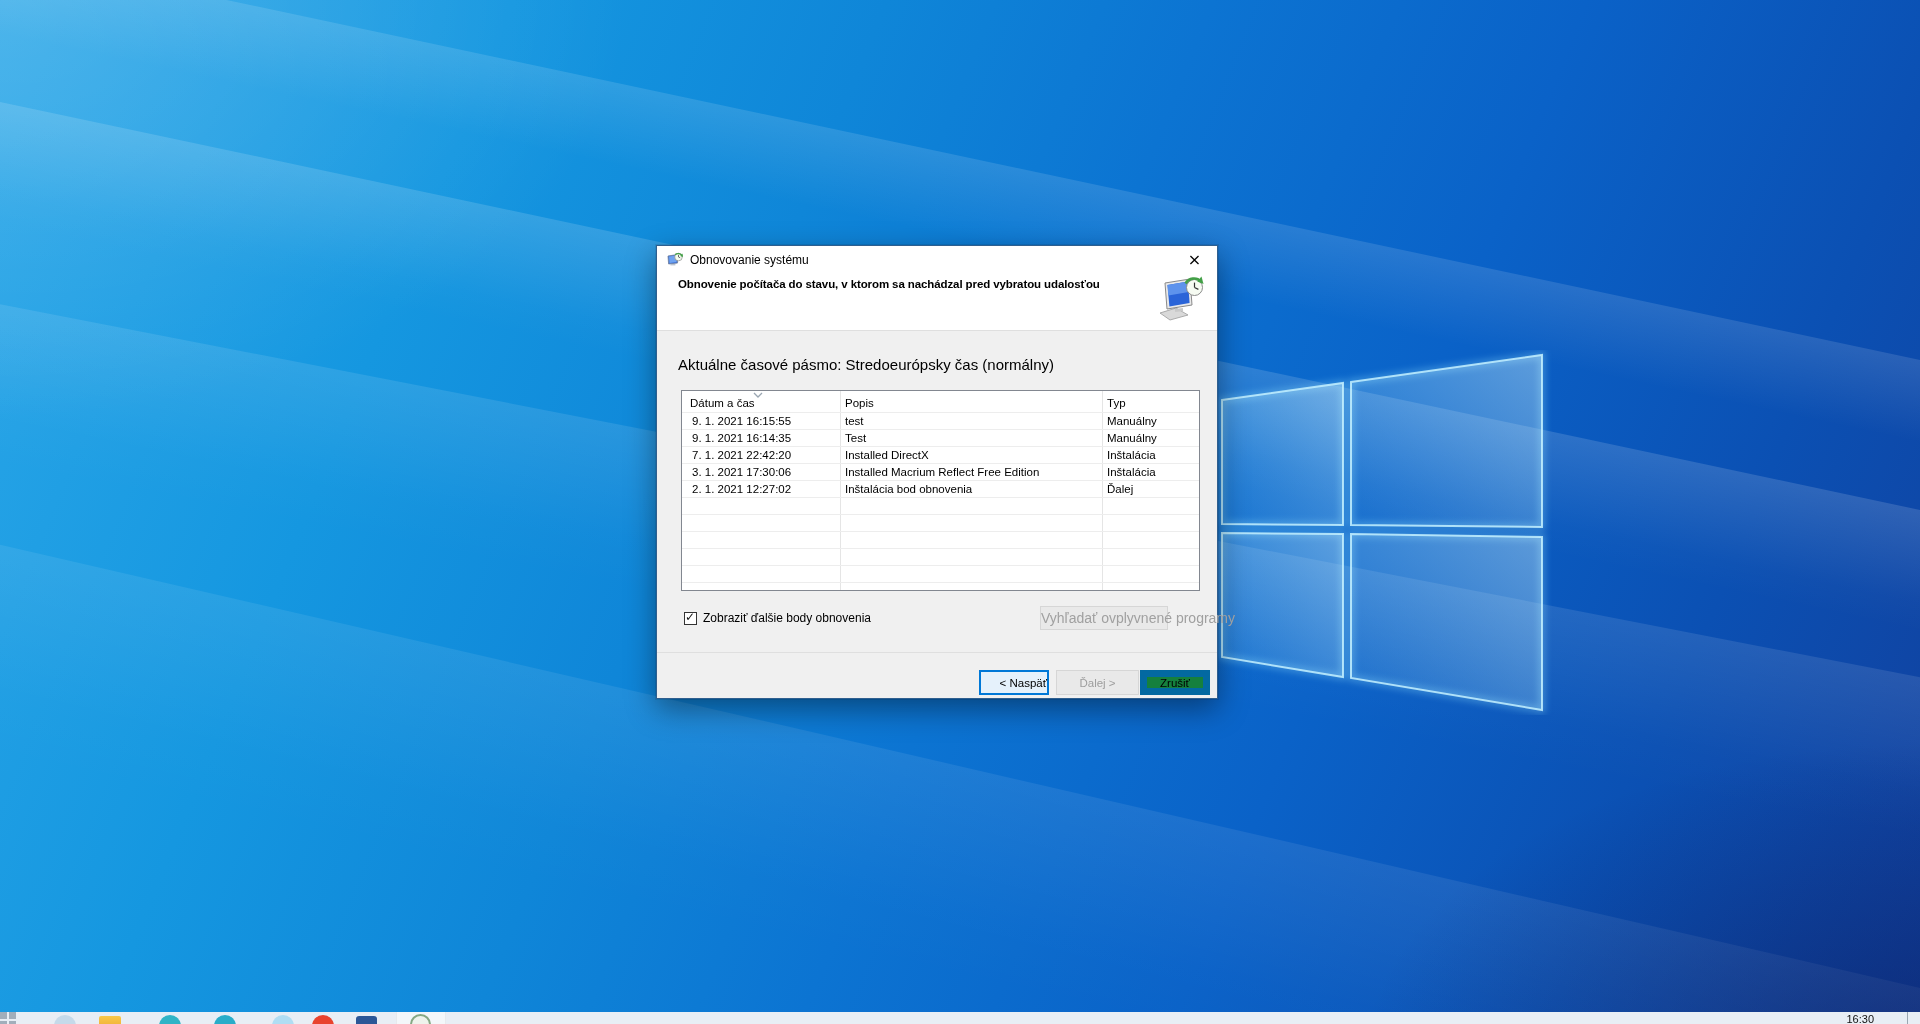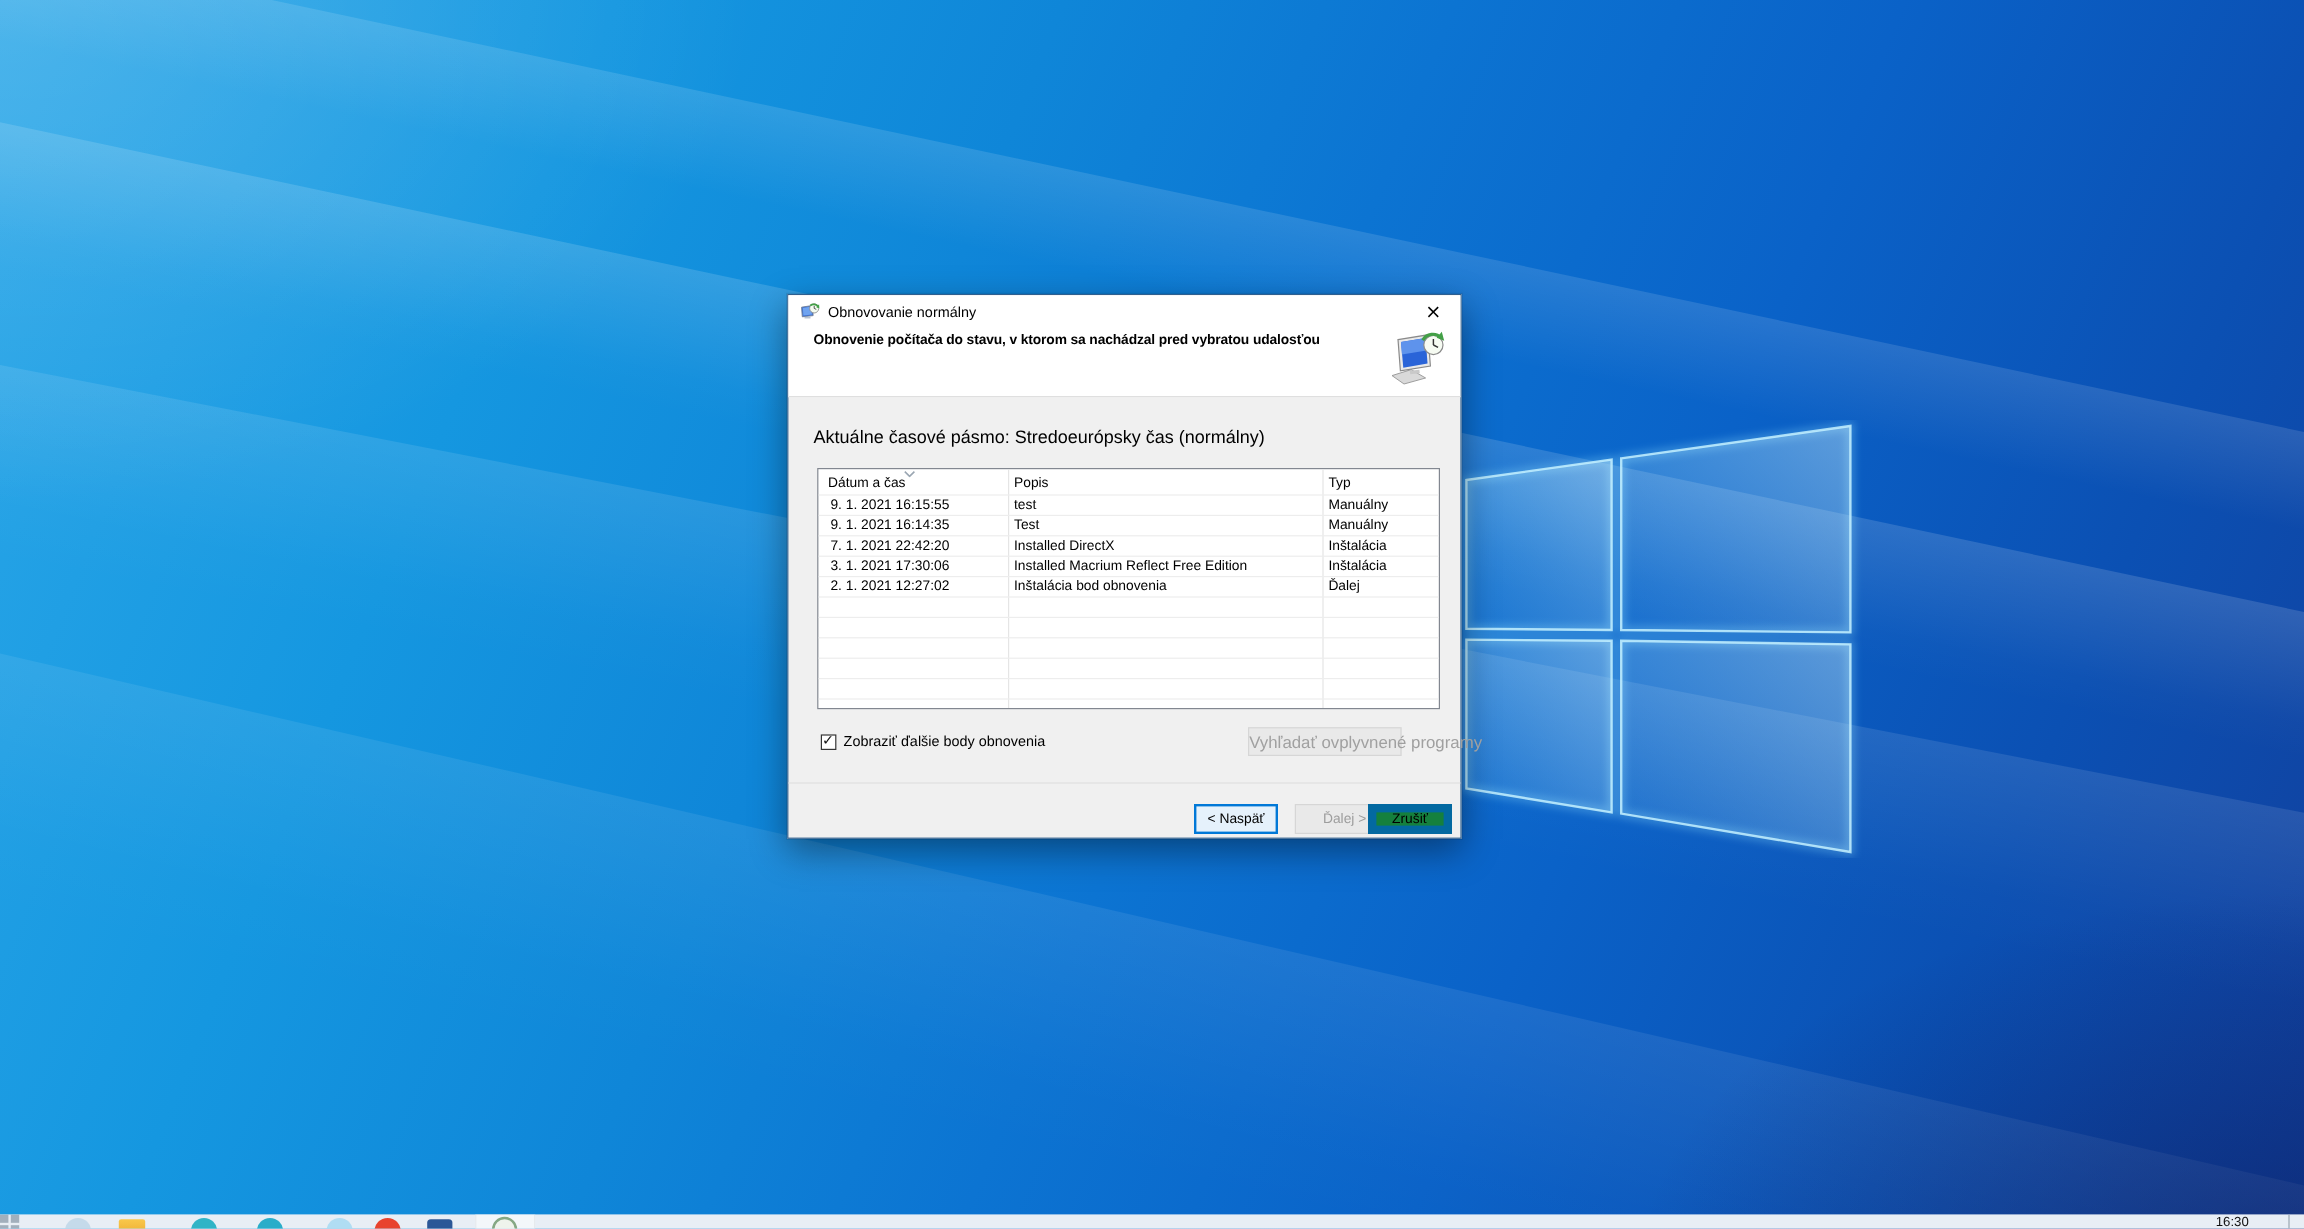--- a/index.html
+++ b/index.html
@@ -62,22 +62,22 @@
   .chk-box { width:13px; height:13px; background:#fff; border:1px solid #333; position:relative; }
   .chk-mark { position:absolute; left:0px; top:-3px; font-size:12px; color:#111; font-family:"DejaVu Sans",sans-serif; }
   .chk-label { margin-left:6px; font-size:12px; color:#000; white-space:nowrap; }
   .scan-btn { position:absolute; left:383px; top:360px; width:128px; height:24px;
     background:#e9e9e9; border:1px solid #d6d6d6; color:#a0a0a0; font-size:14px;
     font-family:"Liberation Sans",sans-serif; white-space:nowrap; }
 
   .bottom-sep { position:absolute; left:0; right:0; top:406px; height:1px; background:#dfdfdf; }
   .btn { position:absolute; top:424px; height:25px; background:#15803d; border:7px solid #0369a1;
     font-size:11.5px; color:#000; font-family:"Liberation Sans",sans-serif; }
-  .btn-back { left:338px; width:70px; background:#e5f1fb; border:2px solid #0078d7; }
-  .btn-next { left:422px; width:83px; background:#e9e9e9; border:1px solid #d6d6d6; color:#9d9d9d; }
+  .btn-back { left:322px; width:70px; background:#e5f1fb; border:2px solid #0078d7;text-align:right; }
+  .btn-next { left:399px; width:83px; background:#e9e9e9; border:1px solid #d6d6d6; color:#9d9d9d; }
   .btn-cancel { left:483px; width:70px; }
 
   
   .taskbar { position:absolute; left:0; bottom:0; width:1920px; height:12px; background:#e8eef5; overflow:hidden; }
   .tb-icon { position:absolute; top:3px; width:22px; height:22px; border-radius:50%; }
   .tb-start { left:14px; top:4px; width:16px; height:16px; display:grid; grid-template:7px 7px / 7px 7px; gap:2px; opacity:.5; }
   .tb-start span { background:#5c7083; }
   .ti1 { left:54px;  background:#b9d3e6; opacity:.75; }
   .ti2 { left:99px;  top:4px; width:22px; height:17px; border-radius:2px; background:linear-gradient(#f9c84a,#eaa62c); }
   .ti3 { left:159px; background:#30b4c6; }
@@ -135,21 +135,21 @@
       <svg class="title-icon" viewBox="0 0 16 16">
         <polygon points="1,4 10,2.6 10.6,11 1.6,12" fill="#3a6fd8" stroke="#6f7f9a" stroke-width="0.8"></polygon>
         <polygon points="2,4.6 9.2,3.5 9.6,10 2.5,11" fill="#6fa3f0"></polygon>
         <rect x="3.4" y="12" width="5" height="1.4" fill="#b9c2cf"></rect>
         <circle cx="11.5" cy="5" r="3.8" fill="#f3fbef" stroke="#8b8b8b" stroke-width="0.7"></circle>
         <path d="M 8.2 2.6 A 4.6 4.6 0 0 1 15 3.8" fill="none" stroke="#43a047" stroke-width="1.4"></path>
         <polygon points="15.6,1.6 16,5 13.2,4 " fill="#43a047"></polygon>
         <line x1="11.5" y1="5" x2="11.5" y2="2.9" stroke="#333" stroke-width="0.7"></line>
         <line x1="11.5" y1="5" x2="13.2" y2="5.8" stroke="#333" stroke-width="0.7"></line>
       </svg>
-      <span class="title-text">Obnovovanie normálny</span>
+      <span class="title-text">Obnovovanie systému</span>
       <button class="close-btn">×</button>
     </div>
 
     <div class="hdr-bold">Obnovenie počítača do stavu, v ktorom sa nachádzal pred vybratou udalosťou</div>
 
     <svg class="hdr-icon" viewBox="0 0 48 48">
       <polygon points="3,39 19,34 31,41 13,46" fill="#d9d9d9" stroke="#9a9a9a" stroke-width="0.8"></polygon>
       <polygon points="8,9 33,5 35,31 10,35" fill="#e9e9e9" stroke="#8a8a8a" stroke-width="1"></polygon>
       <polygon points="10.5,11 31,7.6 32.6,29 12.4,32.4" fill="#2a64d8"></polygon>
       <polygon points="10.5,11 31,7.6 31.8,18 11.3,21.5" fill="#5e93ec"></polygon>

